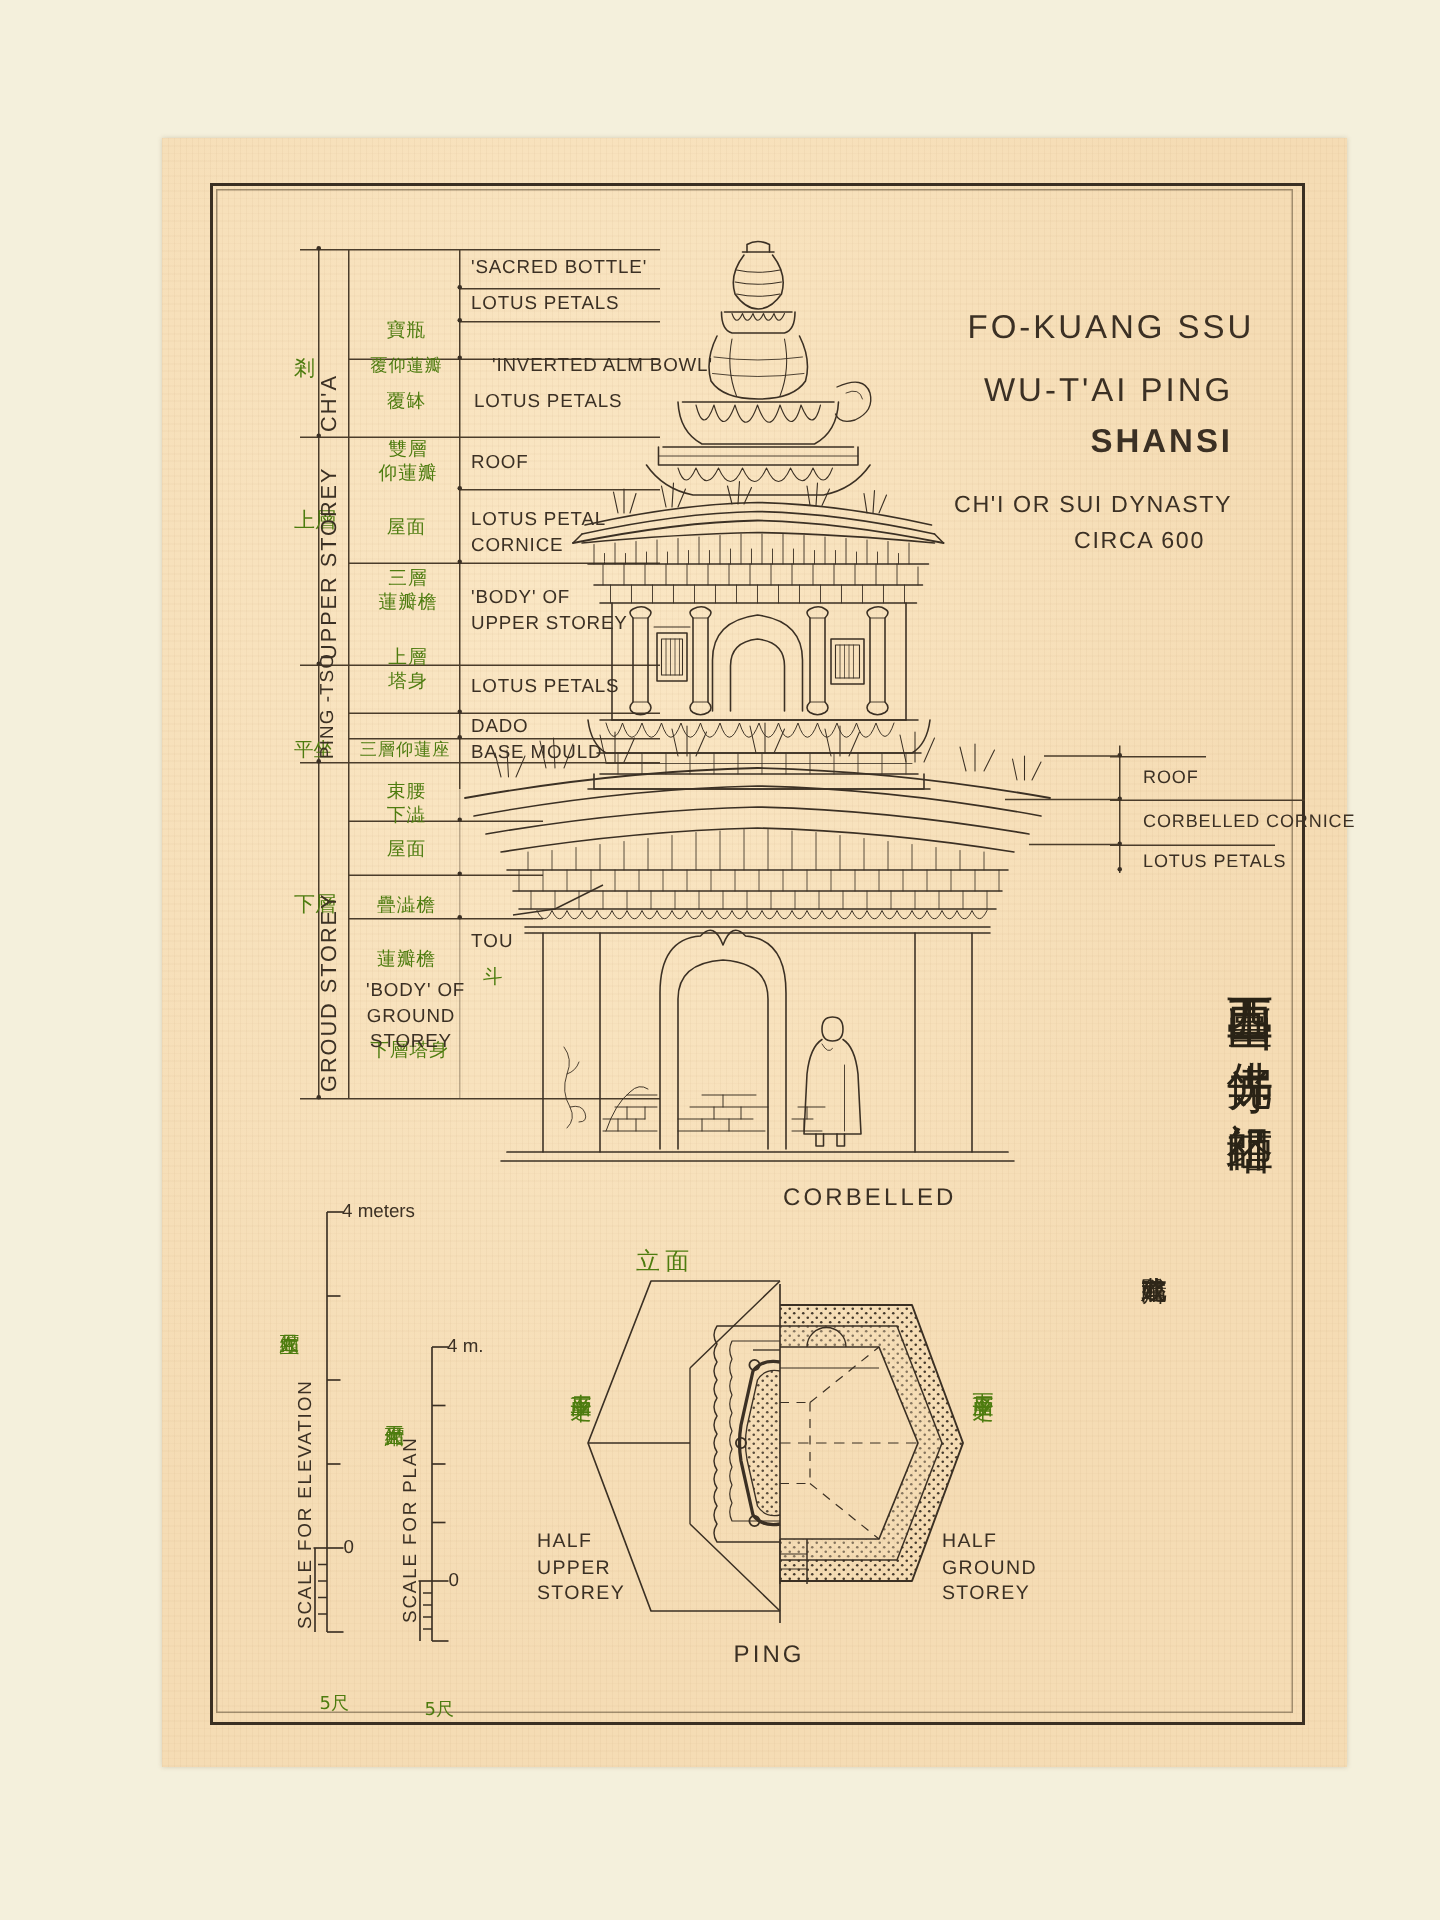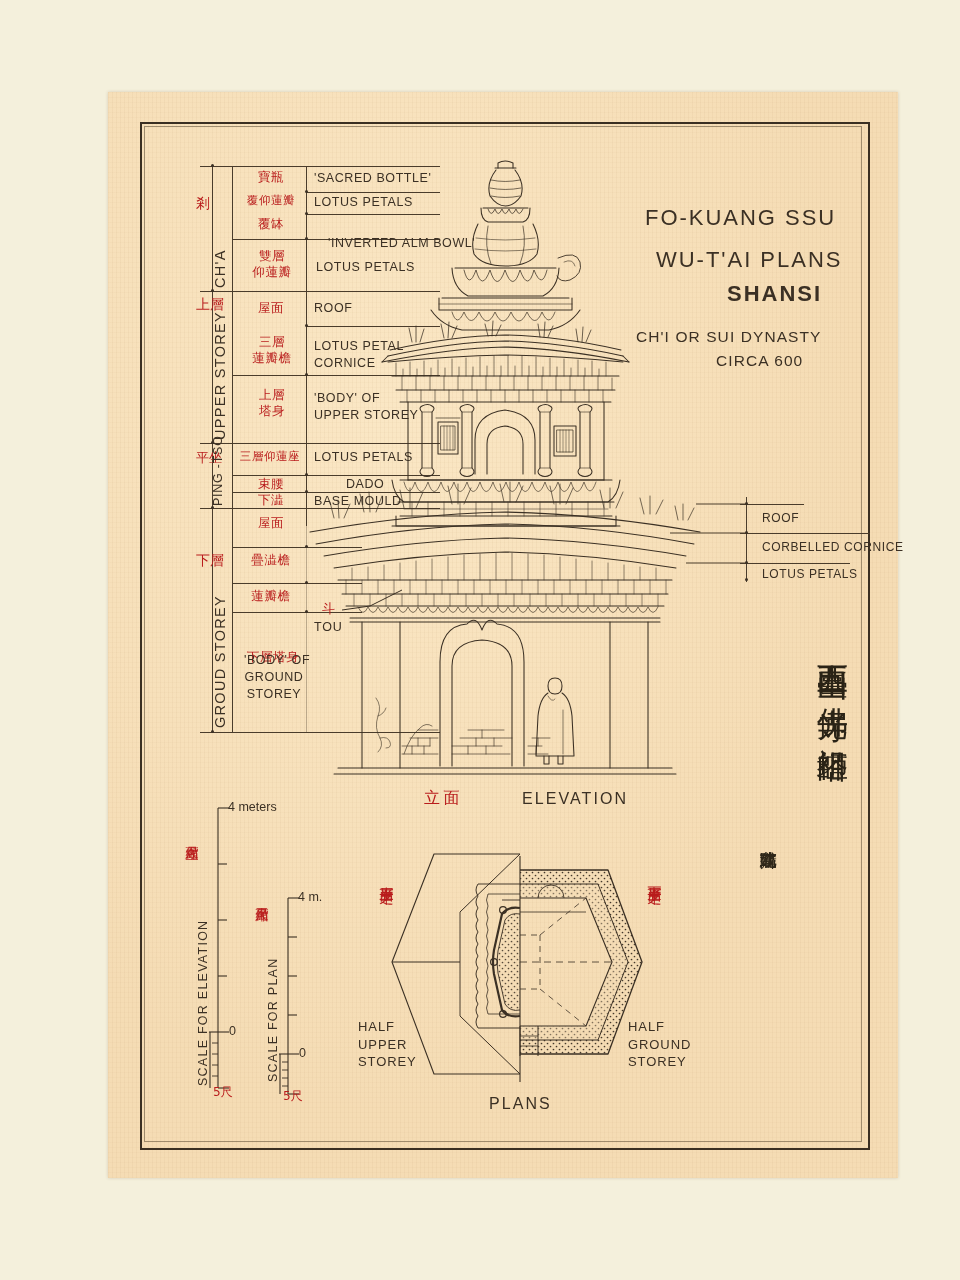--- a/index.html
+++ b/index.html
@@ -53,21 +53,22 @@
     font-family: "Liberation Sans", sans-serif;
     white-space: pre;
     line-height: 1.12;
   }
   .caps {
     font-variant: small-caps;
     letter-spacing: .06em;
   }
   .han {
     font-family: "DejaVu Sans", sans-serif;
-    color: #b91c1c;
+    color: #4d7c0f;
+    margin-top: 43px;
   }
   .vert {
     writing-mode: vertical-rl;
     text-orientation: upright;
   }
   .rot {
     transform-origin: left top;
     transform: rotate(-90deg);
   }
 
@@ -124,21 +125,21 @@
 </head>
 <body>
 
 <div id="page">
 
   <div class="paper"></div>
   <div class="frame-outer"></div>
   <div class="frame-inner"></div>
 
   <div class="ink caps title-m" style="left:645px; top:206px;">FO-KUANG SSU</div>
-  <div class="ink caps title-m" style="left:656px; top:248px;">WU-T'AI PLANS</div>
+  <div class="ink caps title-m" style="left:656px; top:248px;">WU-T'AI PING</div>
   <div class="ink caps title-m" style="left:727px; top:282px;font-weight:bold;">SHANSI</div>
   <div class="ink caps title-s" style="left:636px; top:328px;">CH'I OR SUI DYNASTY</div>
   <div class="ink caps title-s" style="left:716px; top:352px;">CIRCA 600</div>
 
   <div class="ink vert calli-main" style="left:812px; top:640px; height:372px;">山西五臺山 佛光寺 祖師塔</div>
   <div class="ink vert calli-sub" style="left:757px; top:838px; height:120px;">北齊或隋建</div>
 
   <div>
 
     <div class="tline v" style="left:212px; top:166px; height:566px;"></div>
@@ -214,21 +215,21 @@
 
   <div class="ink han lab-cn" style="left:242px; top:387px; width:60px; line-height:1.3;">上層
 塔身</div>
   <div class="ink caps lab-en" style="left:314px; top:390px; line-height:1.32;">'BODY' OF
 UPPER STOREY</div>
 
   <div class="ink han lab-cn" style="left:234px; top:450px; width:72px; font-size:11.5px;">三層仰蓮座</div>
   <div class="ink caps lab-en" style="left:314px; top:450px;">LOTUS PETALS</div>
 
   <div class="ink han lab-cn" style="left:242px; top:477px; width:58px;">束腰</div>
-  <div class="ink caps lab-en" style="left:314px; top:477px;margin-left:32px;">DADO</div>
+  <div class="ink caps lab-en" style="left:314px; top:477px;">DADO</div>
 
   <div class="ink han lab-cn" style="left:242px; top:493px; width:58px;">下澁</div>
   <div class="ink caps lab-en" style="left:314px; top:494px;">BASE MOULD</div>
 
   <div class="ink han lab-cn" style="left:242px; top:516px; width:58px;">屋面</div>
   <div class="ink han lab-cn" style="left:242px; top:553px; width:58px;">疊澁檐</div>
   <div class="ink han lab-cn" style="left:242px; top:589px; width:58px;">蓮瓣檐</div>
 
   <div class="ink han lab-cn" style="left:238px; top:650px; width:70px;">下層塔身</div>
   <div class="ink caps lab-en" style="left:244px; top:652px; line-height:1.35; text-align:center; width:60px;">'BODY' OF
@@ -454,21 +455,21 @@
         <g stroke-width=".6">
           <path d="M84,548 Q90,556 86,566 Q82,578 88,588 Q92,596 86,602"></path>
           <path d="M86,566 Q92,564 94,558"></path>
           <path d="M88,588 Q96,586 98,592 Q100,598 94,598"></path>
         </g>
       </g>
     </g>
   </svg>
 
   <div class="ink han cap-cn" style="left:424px; top:789px;">立面</div>
-  <div class="ink caps cap-en" style="left:522px; top:790px;">ELEVATION</div>
+  <div class="ink caps cap-en" style="left:522px; top:790px;">CORBELLED</div>
 
   <div>
     <svg style="position:absolute; left:196px; top:800px; width:46px; height:300px;">
       <g stroke="#3b3024" stroke-width="1.1" fill="none">
         <path d="M22,8 L22,288"></path>
         <path d="M22,8 L33,8"></path>
         <path d="M22,64 L31,64"></path>
         <path d="M22,120 L31,120"></path>
         <path d="M22,176 L31,176"></path>
         <path d="M22,232 L33,232"></path>
@@ -572,15 +573,15 @@
   <div class="ink han vert plan-side" style="left:377px; top:875px; height:140px; font-size:14px;">上層平面之半</div>
   <div class="ink caps plan-side" style="left:358px; top:1018px;">HALF
 UPPER
 STOREY</div>
 
   <div class="ink han vert plan-side" style="left:645px; top:875px; height:140px; font-size:14px;">下層平面之半</div>
   <div class="ink caps plan-side" style="left:628px; top:1018px;">HALF
 GROUND
 STOREY</div>
 
-  <div class="ink caps cap-en" style="left:489px; top:1095px;">PLANS</div>
+  <div class="ink caps cap-en" style="left:489px; top:1095px;">PING</div>
 
 </div>
 
 </body></html>

